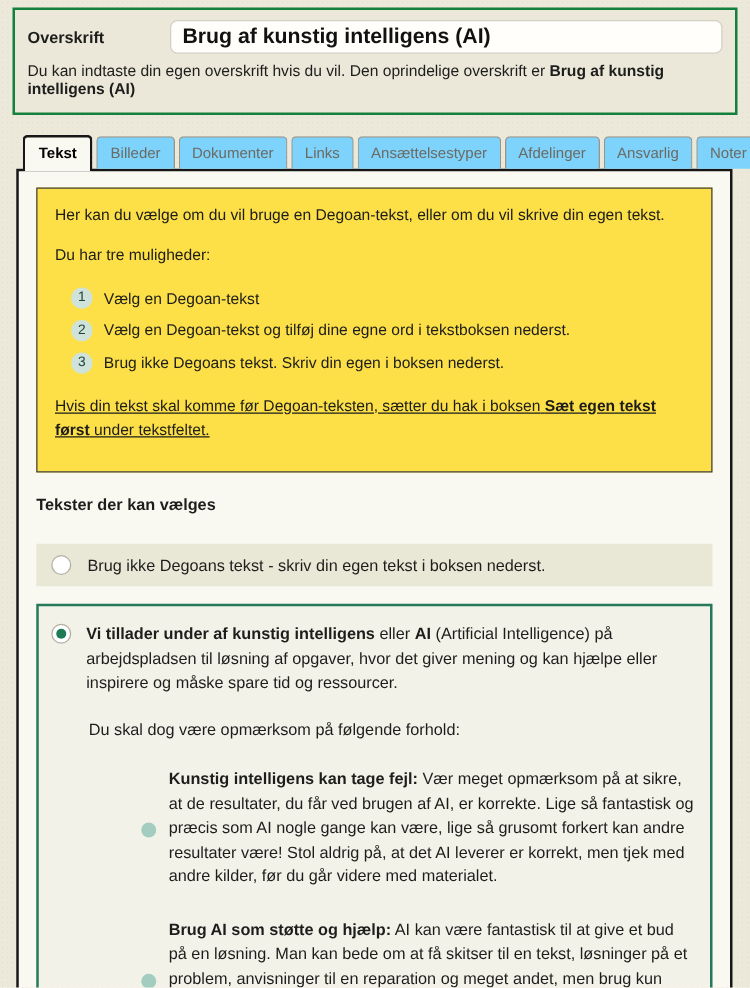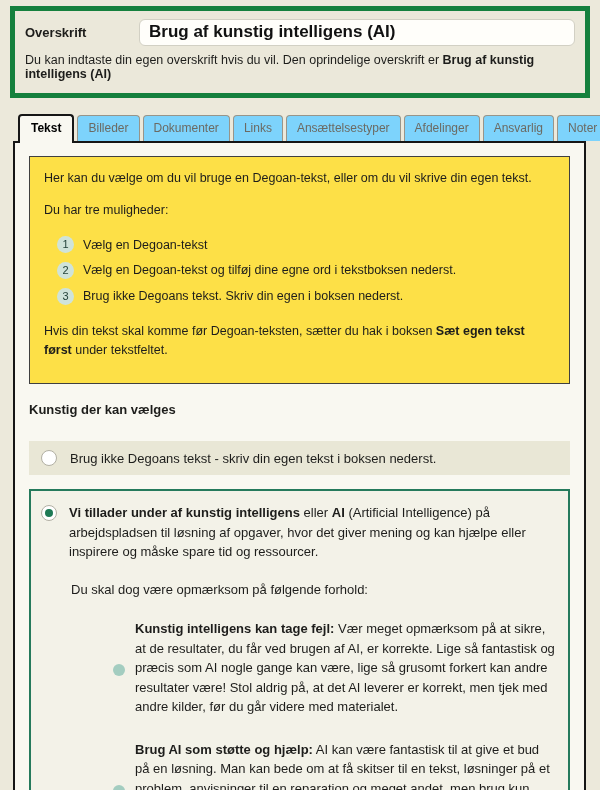--- a/index.html
+++ b/index.html
@@ -8,21 +8,21 @@
     font-family:"Liberation Sans", sans-serif;
     background-color:#ECE9DB;
     background-image:radial-gradient(#e0ddcc 0.6px, transparent 0.7px);
     background-size:4px 4px;
     color:#1d1d1b;
   }
 
   
   .header-box {
     margin:6px 10px 0 10px;
-    border:5px solid #15803d;
+    border:2px solid #15803d;
     background:#ebe8da;
     padding:8px 10px 12px 10px;
   }
   .header-row { display:flex; align-items:center; gap:14px; }
   .header-label { font-weight:bold; font-size:13px; width:100px; flex:0 0 auto; }
   .title-input {
     flex:1;
     font-family:"Liberation Sans", sans-serif;
     font-size:17px; font-weight:bold;
     padding:2px 9px 3px 9px;
@@ -79,21 +79,21 @@
   }
   .instruction-panel p { margin-bottom:13px; }
   .steps { list-style:none; margin:16px 0 16px 13px; }
   .step { display:flex; align-items:center; gap:9px; margin-bottom:7px; }
   .step-num {
     width:17px; height:17px; flex:0 0 auto;
     border-radius:50%;
     background:#cfe3da; color:#23423a;
     font-size:11px; text-align:center; line-height:17px;
   }
-  .note { margin-bottom:0 !important; }
+  .note { margin-bottom:0 !important;text-decoration:underline; }
 
   
   .choices-heading { font-size:13px; font-weight:bold; margin:18px 0 8px 0; }
 
   .option-row {
     display:flex; align-items:center; gap:13px;
     background:#e9e7d6;
     padding:9px 12px;
     font-size:13px;
     cursor:pointer;
@@ -183,21 +183,21 @@
         <span>Brug ikke Degoans tekst. Skriv din egen i boksen nederst.</span>
       </li>
     </ul>
     <p class="note">
       <span>Hvis din tekst skal komme før Degoan-teksten, sætter du hak i boksen</span>
       <b>Sæt egen tekst først</b>
       <span>under tekstfeltet.</span>
     </p>
   </div>
 
-  <div class="choices-heading">Kunstig der kan vælges</div>
+  <div class="choices-heading">Tekster der kan vælges</div>
 
   <div class="option-row">
     <span class="radio"></span>
     <span>Brug ikke Degoans tekst - skriv din egen tekst i boksen nederst.</span>
   </div>
 
   <div class="option-selected">
     <div class="opt-head">
       <span class="radio checked"></span>
       <div class="opt-body">

